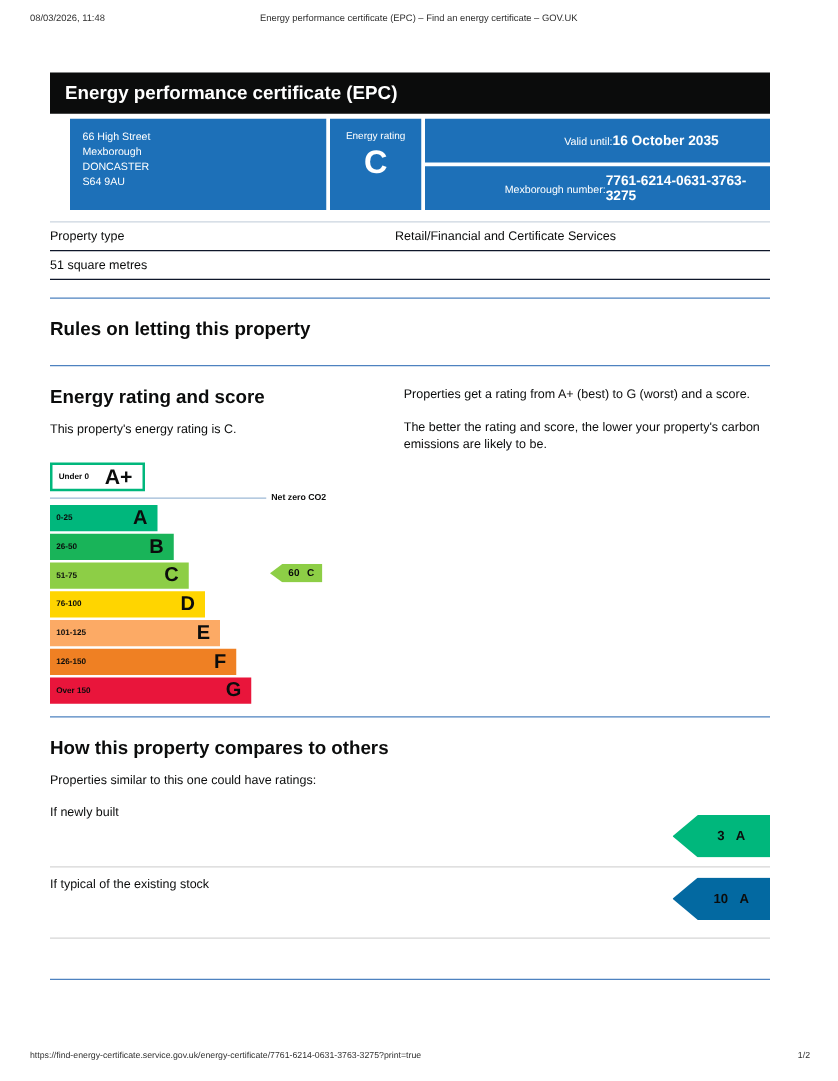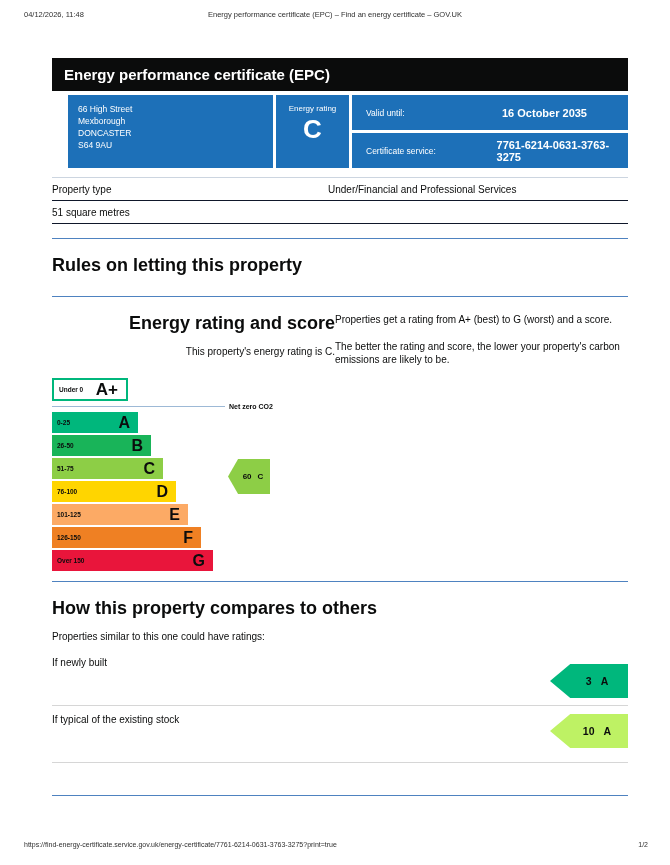--- a/index.html
+++ b/index.html
@@ -7,88 +7,88 @@
   body {
     position:relative; background:#ffffff; color:#0b0c0c;
     font-family:"Liberation Sans", sans-serif; overflow:hidden;
   }
   
   .ph-date { position:absolute; top:10px; left:24px; font-size:7.5px; color:#2f2f2f; }
   .ph-title { position:absolute; top:10px; left:0; right:0; text-align:center; font-size:7.5px; color:#2f2f2f; }
   .pf-url { position:absolute; top:841px; left:24px; font-size:7px; color:#2f2f2f; }
   .pf-page { position:absolute; top:841px; right:22px; font-size:7px; color:#2f2f2f; }
 
-  .content { position:absolute; left:52px; top:58px; width:576px; }
+  .content { position:absolute; left:40px; top:58px; width:576px; }
 
   .banner { height:33px; background:#0b0c0c; color:#fff; display:flex; align-items:center;
             padding-left:12px; font-size:15px; font-weight:bold; }
 
   .summary-row { margin-top:4px; display:flex; gap:3px; height:73px;padding-left:16px; }
   .addr { width:205px; background:#1d70b8; color:#fff; padding:9px 10px; font-size:8.5px; line-height:1.4; }
   .rating-box { width:73px; background:#1d70b8; color:#fff; text-align:center; padding-top:9px; }
   .rating-box .rb-label { font-size:8px; }
   .rating-box .rb-letter { font-size:26px; font-weight:bold; margin-top:1px; }
   .details { flex:1; display:flex; flex-direction:column; gap:3px; }
   .details .drow { flex:1; background:#1d70b8; color:#fff; display:flex; align-items:center; padding-left:14px; }
-  .details .dlabel { width:136px; font-size:8.5px; }
+  .details .dlabel { width:136px; font-size:8.5px;text-align:right; }
   .details .dvalue { font-size:11px; font-weight:bold; }
 
   .prop-table { margin-top:9px; border-top:1px solid #ccd5e0; }
   .prow { display:flex; align-items:center; padding:6px 0 5px; border-bottom:1px solid #0f172a; font-size:10px; }
   .prow .plabel { width:276px; }
 
   .rule-blue { border:none; border-top:1px solid #4e82c0; height:0; }
   .rule-after-table { margin-top:14px; }
   .rule-after-rules { margin-top:20px; }
   .rule-after-chart { margin-top:8px; }
   .rule-final { margin-top:32px; }
 
-  h2.section-h { font-size:18px; font-weight:bold; margin-top:16px; color:#0b0c0c; }
+  h2.section-h { font-size:15px; font-weight:bold; margin-top:16px; color:#0b0c0c; }
   p.body-text { font-size:10px; margin-top:11px; line-height:1.3; }
 
   .rating-cols { display:flex; }
-  .rating-left { width:283px;text-align:right; }
+  .rating-left { width:283px; }
   .rating-right { flex:1; }
   .rating-right p:first-child { margin-top:16px; }
   .rating-right p { margin-top:14px; }
 
   .epc-chart { position:relative; margin-top:20px; }
   .aplus-box { width:76px; height:23px; border:2px solid #00b77c; background:#fff;
                display:flex; align-items:center; justify-content:space-between; padding:0 8px 0 5px; }
   .aplus-box .range { font-size:6.5px; font-weight:bold; }
   .aplus-box .letter { font-size:17px; font-weight:bold; }
   .netzero { display:flex; align-items:center; height:9px; margin:1px 0; }
   .nz-line { width:173px; height:1px; background:#9db9d6; }
   .nz-label { font-size:7px; font-weight:bold; margin-left:4px; }
   .band { height:21px; margin-bottom:2px; display:flex; align-items:center;
           justify-content:space-between; padding:0 8px 0 5px; }
   .band .range { font-size:6.5px; font-weight:bold; }
   .band .letter { font-size:16px; font-weight:bold; }
   .band-a { width:86px; } .band-b { width:99px; } .band-c { width:111px; }
   .band-d { width:124px; } .band-e { width:136px; } .band-f { width:149px; }
   .band-g { width:161px; }
-  .marker-60 { position:absolute; left:176px; top:81px; width:42px; height:35px;
+  .marker-60 { position:absolute; left:176px; top:81px; width:42px; height:15px;
                clip-path:polygon(0% 50%, 24% 0%, 100% 0%, 100% 100%, 24% 100%);
                display:flex; align-items:center; justify-content:center; gap:6px;
                font-size:8px; font-weight:bold; padding-left:8px; }
 
   .cmp-row { position:relative; height:57px; border-bottom:1px solid #d6d6d6; }
   .cmp-row .cmp-label { position:absolute; top:8px; left:0; font-size:10px; }
   .cmp-arrow { position:absolute; right:0; width:78px; height:34px;
                clip-path:polygon(0% 50%, 26% 0%, 100% 0%, 100% 100%, 26% 100%);
                display:flex; align-items:center; justify-content:center; gap:9px;
                font-size:10.5px; font-weight:bold; padding-left:16px; }
   .cmp-row-0 { margin-top:6px; }
   .cmp-row-0 .cmp-arrow { top:15px; }
   .cmp-row-1 .cmp-arrow { top:8px; }
 </style>
 </head>
 <body>
 
-<div class="ph-date">04/12/2026, 11:48</div>
+<div class="ph-date">08/03/2026, 11:48</div>
 <div class="ph-title">Energy performance certificate (EPC) – Find an energy certificate – GOV.UK</div>
 
 <div class="content">
 
   <div class="banner">
     <span>Energy performance certificate (EPC)</span>
   </div>
 
   <div class="summary-row">
     <div class="addr" style="background: rgb(29, 112, 184);">
@@ -100,30 +100,30 @@
     <div class="rating-box" style="background: rgb(29, 112, 184);">
       <div class="rb-label">Energy rating</div>
       <div class="rb-letter">C</div>
     </div>
     <div class="details">
       <div class="drow" style="background: rgb(29, 112, 184);">
         <span class="dlabel">Valid until:</span>
         <span class="dvalue">16 October 2035</span>
       </div>
       <div class="drow" style="background: rgb(29, 112, 184);">
-        <span class="dlabel">Certificate service:</span>
+        <span class="dlabel">Mexborough number:</span>
         <span class="dvalue">7761-6214-0631-3763-3275</span>
       </div>
     </div>
   </div>
 
   <div class="prop-table">
     <div class="prow">
       <span class="plabel">Property type</span>
-      <span class="pvalue">Under/Financial and Professional Services</span>
+      <span class="pvalue">Retail/Financial and Certificate Services</span>
     </div>
     <div class="prow">
       <span class="pvalue">51 square metres</span>
     </div>
   </div>
 
   <hr class="rule-blue rule-after-table">
 
   <h2 class="section-h">Rules on letting this property</h2>
 
@@ -192,21 +192,21 @@
   <div class="cmp-row cmp-row-0">
     <span class="cmp-label">If newly built</span>
     <div class="cmp-arrow" style="background: rgb(0, 183, 124);">
       <span>3</span>
       <span>A</span>
     </div>
   </div>
 
   <div class="cmp-row cmp-row-1">
     <span class="cmp-label">If typical of the existing stock</span>
-    <div class="cmp-arrow" style="background: #bef264;">
+    <div class="cmp-arrow" style="background: #0369a1;">
       <span>10</span>
       <span>A</span>
     </div>
   </div>
 
   <hr class="rule-blue rule-final">
 
 </div>
 
 <div class="pf-url">https://find-energy-certificate.service.gov.uk/energy-certificate/7761-6214-0631-3763-3275?print=true</div>

